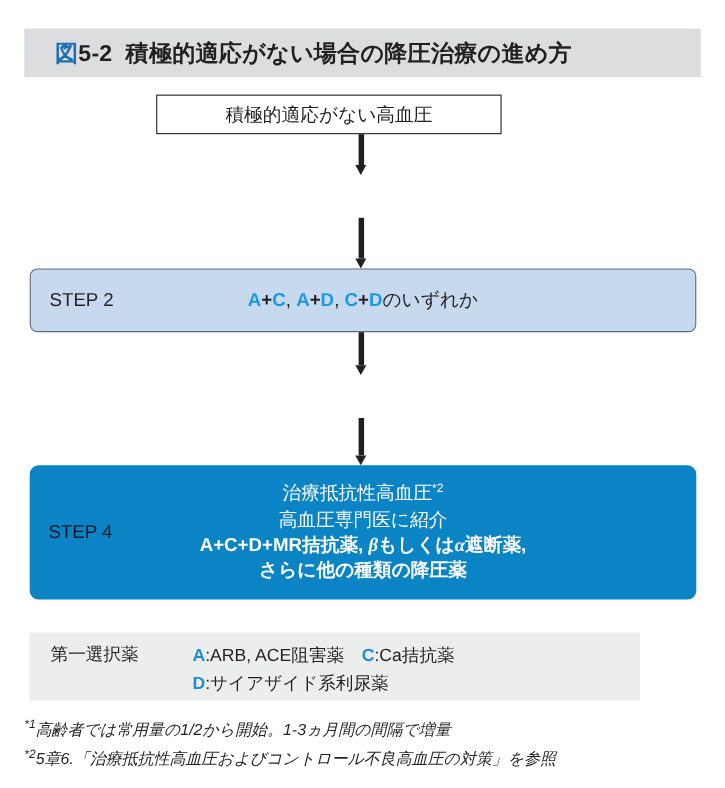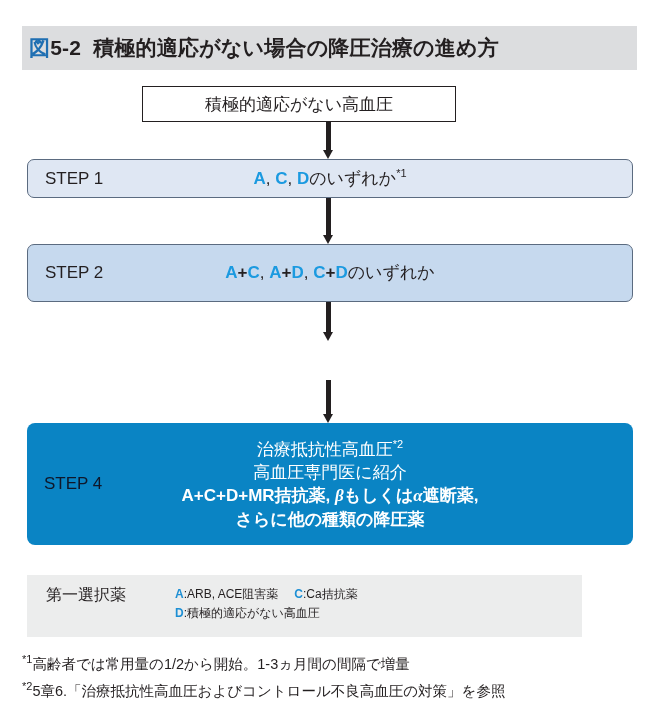--- a/index.html
+++ b/index.html
@@ -26,21 +26,21 @@
     position: absolute;
     left: 22px;
     top: 26px;
     width: 615px;
     height: 44px;
     background: #dcdddf;
     display: flex;
     align-items: center;
   }
   .title-text {
-    padding-left: 7px;
+    padding-left: 28px;
     font-size: 21px;
     font-weight: bold;
     letter-spacing: 0.2px;
     white-space: nowrap;
   }
   .fig-no {
     color: #1f6fb2;
     font-weight: bold;
   }
   .fig-no .dark {
@@ -215,36 +215,37 @@
   .legend-label {
     position: absolute;
     left: 19px;
     top: 10px;
     font-size: 16px;
   }
   .legend-lines {
     position: absolute;
     left: 148px;
     top: 10px;
-    font-size: 12px;
+    font-size: 16px;
     line-height: 1.55;
   }
   .legend-gap {
     display: inline-block;
     width: 16px;
   }
 
   
   .notes {
     position: absolute;
     left: 22px;
     top: 650px;
     width: 625px;
     font-size: 14.5px;
     line-height: 1.65;
+    font-style: italic;
   }
   .note-row {
     white-space: nowrap;
   }
   .note-mark {
     font-size: 11px;
     vertical-align: super;
   }
 </style>
 </head>
@@ -262,28 +263,20 @@
 
     <div class="box box-top">
       <span>積極的適応がない高血圧</span>
     </div>
 
     <div class="arrow a1">
       <div class="stem"></div>
       <div class="head"></div>
     </div>
 
-    <div class="box step step1">
-      <span class="step-label">STEP 1</span>
-      <div class="step-body">
-        <div class="ln">
-          <span class="blue">A</span><span>, </span><span class="blue">C</span><span>, </span><span class="blue">D</span><span>のいずれか</span><span class="sup">*1</span>
-        </div>
-      </div>
-    </div>
 
     <div class="arrow a2">
       <div class="stem"></div>
       <div class="head"></div>
     </div>
 
     <div class="box step step2">
       <span class="step-label">STEP 2</span>
       <div class="step-body">
         <div class="ln">
@@ -318,21 +311,21 @@
     </div>
   </div>
 
   <div class="legend">
     <div class="legend-label">第一選択薬</div>
     <div class="legend-lines">
       <div>
         <span class="blue-dk">A</span><span>:ARB, ACE阻害薬</span><span class="legend-gap"></span><span class="blue-dk">C</span><span>:Ca拮抗薬</span>
       </div>
       <div>
-        <span class="blue-dk">D</span><span>:積極的適応がない高血圧</span>
+        <span class="blue-dk">D</span><span>:サイアザイド系利尿薬</span>
       </div>
     </div>
   </div>
 
   <div class="notes">
     <div class="note-row">
       <span class="note-mark">*1</span><span>高齢者では常用量の1/2から開始。1-3ヵ月間の間隔で増量</span>
     </div>
     <div class="note-row">
       <span class="note-mark">*2</span><span>5章6.「治療抵抗性高血圧およびコントロール不良高血圧の対策」を参照</span>

